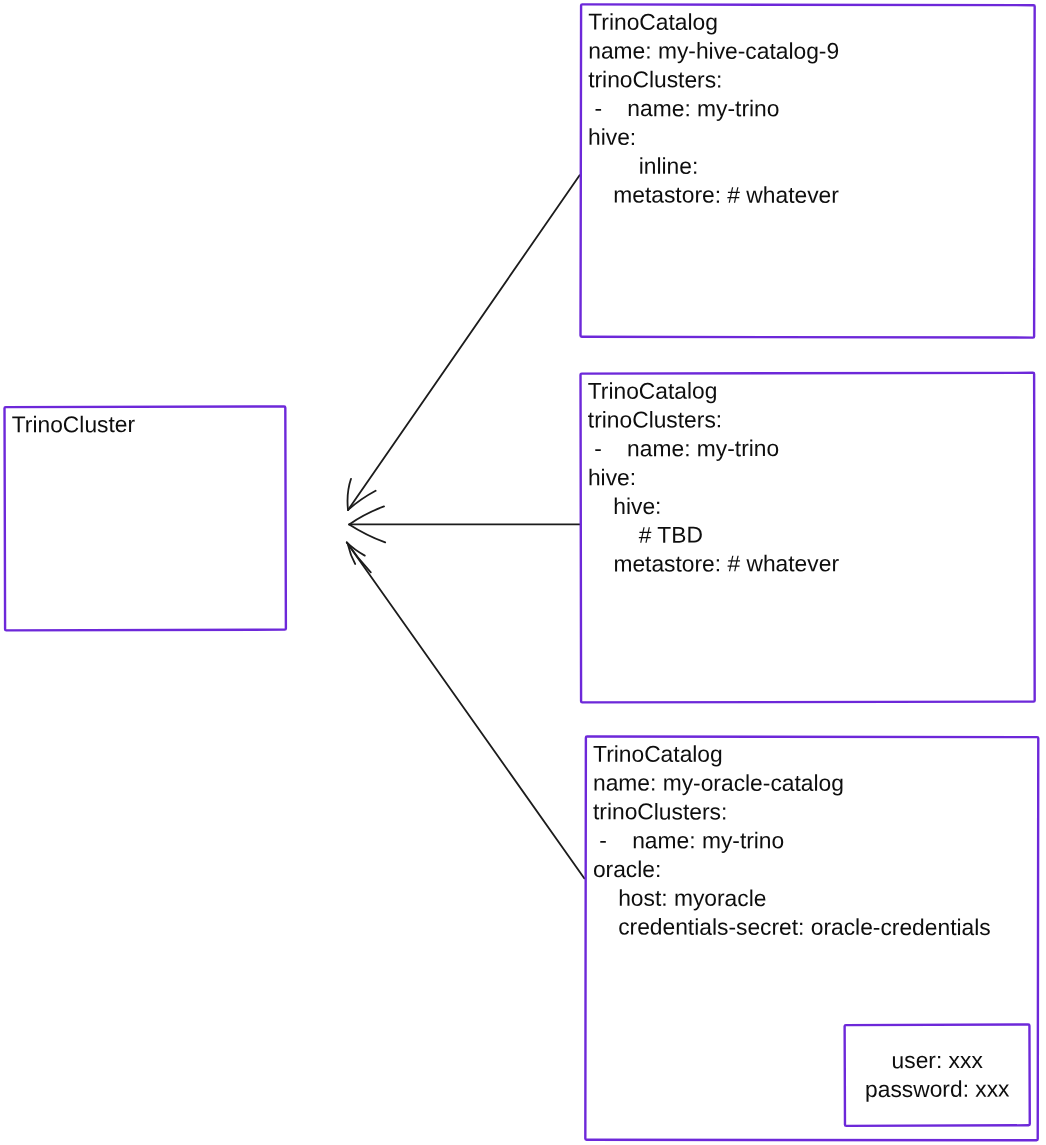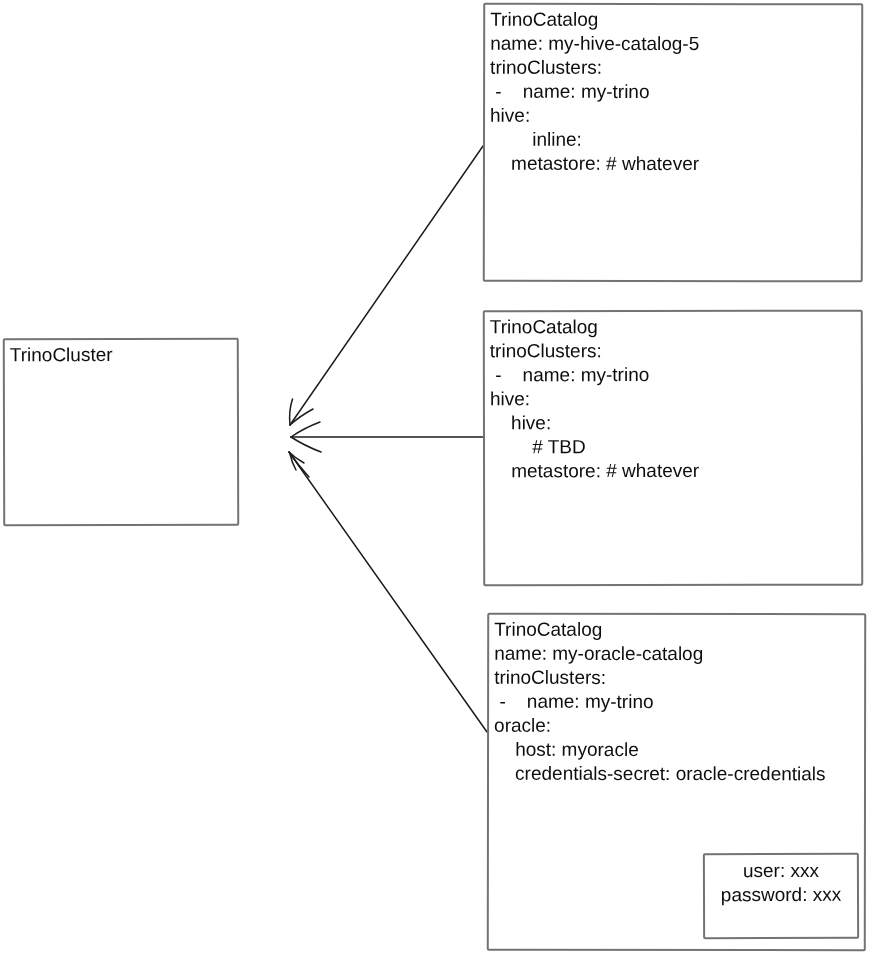--- a/index.html
+++ b/index.html
@@ -17,21 +17,21 @@
   }
   .connectors {
     position: absolute;
     left: 0;
     top: 0;
     z-index: 1;
   }
   .node {
     position: absolute;
     box-sizing: border-box;
-    border: 2px solid #737373;
+    border: 2px solid #6d28d9;
     border-radius: 2px;
     background: #ffffff;
     z-index: 2;
   }
   .node-text {
     padding: 3px 5px;
     font-size: 19px;
     line-height: 24px;
     color: #0e0e0e;
     white-space: pre;
@@ -39,21 +39,21 @@
   #node-cluster    { left: 3px;   top: 338px; width: 236px; height: 188px; transform: rotate(-0.15deg); }
   #node-catalog1   { left: 483px; top: 3px;   width: 380px; height: 279px; transform: rotate(0.1deg); }
   #node-catalog2   { left: 483px; top: 310px; width: 380px; height: 276px; transform: rotate(-0.1deg); }
   #node-catalog3   { left: 487px; top: 613px; width: 379px; height: 338px; transform: rotate(0.08deg); }
   #node-credentials{
     left: 703px; top: 853px; width: 156px; height: 86px;
     border-width: 2.5px; z-index: 3; transform: rotate(-0.2deg);
   }
   #node-credentials .node-text {
     text-align: center;
-    padding-top: 4px;
+    padding-top: 18px;
   }
   .conn-path {
     fill: none;
     stroke: #1c1c1c;
     stroke-width: 1.5;
     stroke-linecap: round;
   }
 </style>
 </head>
 <body>
@@ -86,21 +86,21 @@
       <path class="conn-path" d="M785 851 Q775 847 765 841"></path>
       <path class="conn-path" d="M785 851 Q780 840 777 829"></path>
     </g>
   </svg>
 
   <div class="node" id="node-cluster">
     <div class="node-text"><div>TrinoCluster</div></div>
   </div>
 
   <div class="node" id="node-catalog1">
-    <div class="node-text"><div>TrinoCatalog</div><div>name: my-hive-catalog-5</div><div>trinoClusters:</div><div> -    name: my-trino</div><div>hive:</div><div>        inline:</div><div>    metastore: # whatever</div></div>
+    <div class="node-text"><div>TrinoCatalog</div><div>name: my-hive-catalog-9</div><div>trinoClusters:</div><div> -    name: my-trino</div><div>hive:</div><div>        inline:</div><div>    metastore: # whatever</div></div>
   </div>
 
   <div class="node" id="node-catalog2">
     <div class="node-text"><div>TrinoCatalog</div><div>trinoClusters:</div><div> -    name: my-trino</div><div>hive:</div><div>    hive:</div><div>        # TBD</div><div>    metastore: # whatever</div></div>
   </div>
 
   <div class="node" id="node-catalog3">
     <div class="node-text"><div>TrinoCatalog</div><div>name: my-oracle-catalog</div><div>trinoClusters:</div><div> -    name: my-trino</div><div>oracle:</div><div>    host: myoracle</div><div>    credentials-secret: oracle-credentials</div></div>
   </div>
 

